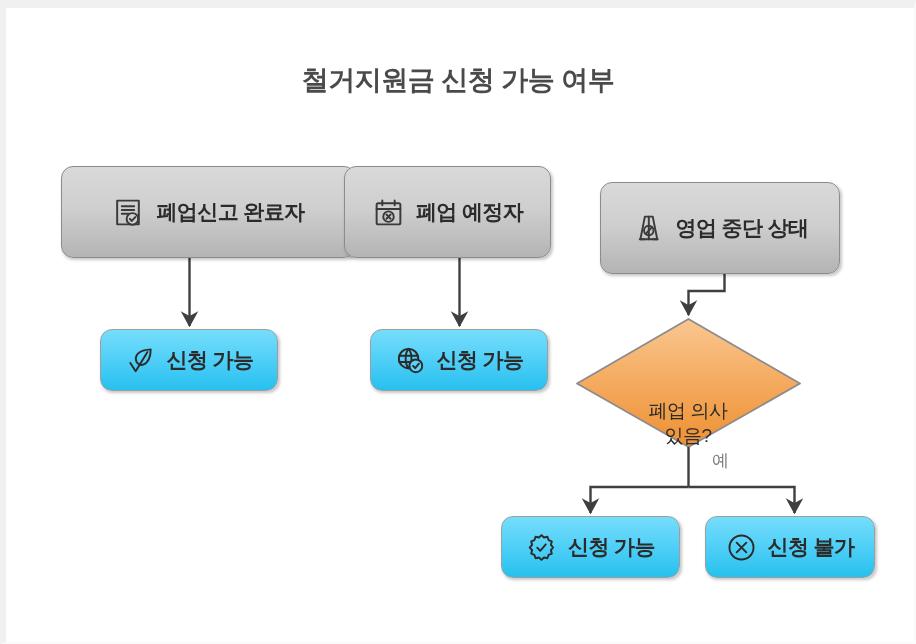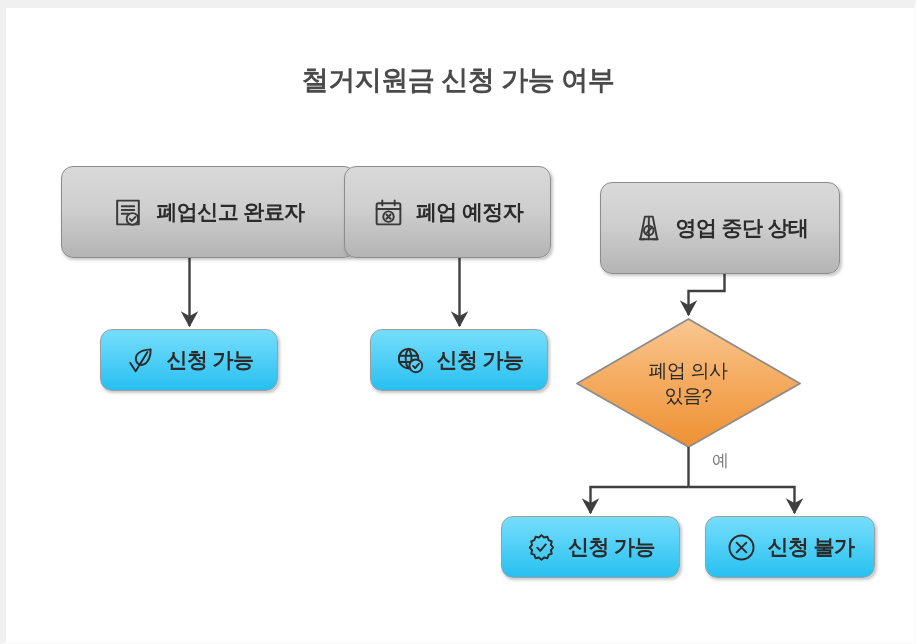--- a/index.html
+++ b/index.html
@@ -91,21 +91,21 @@
   }
   .diamond .dtext {
     position: absolute;
     left: 0;
     top: 0;
     width: 100%;
     height: 100%;
     display: flex;
     flex-direction: column;
     align-items: center;
-    justify-content: center;
+    justify-content: flex-end;
     font-size: 19px;
     color: #2b2b2b;
     letter-spacing: -0.5px;
     line-height: 1.32;
   }
 
   .edge-label {
     position: absolute;
     font-size: 17px;
     color: #7a7a7a;

